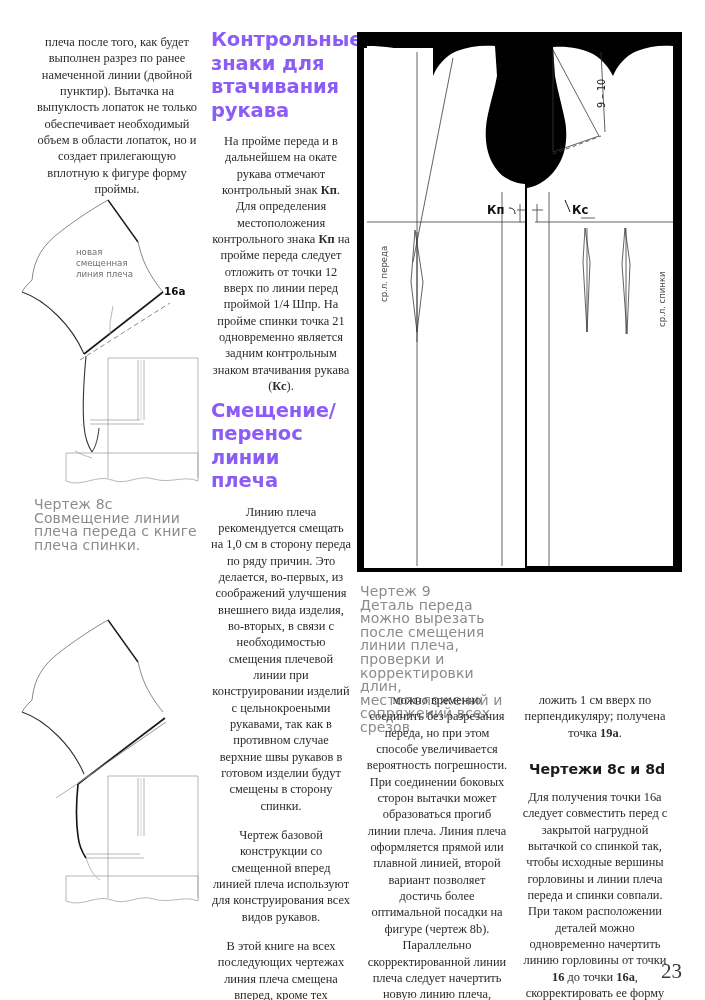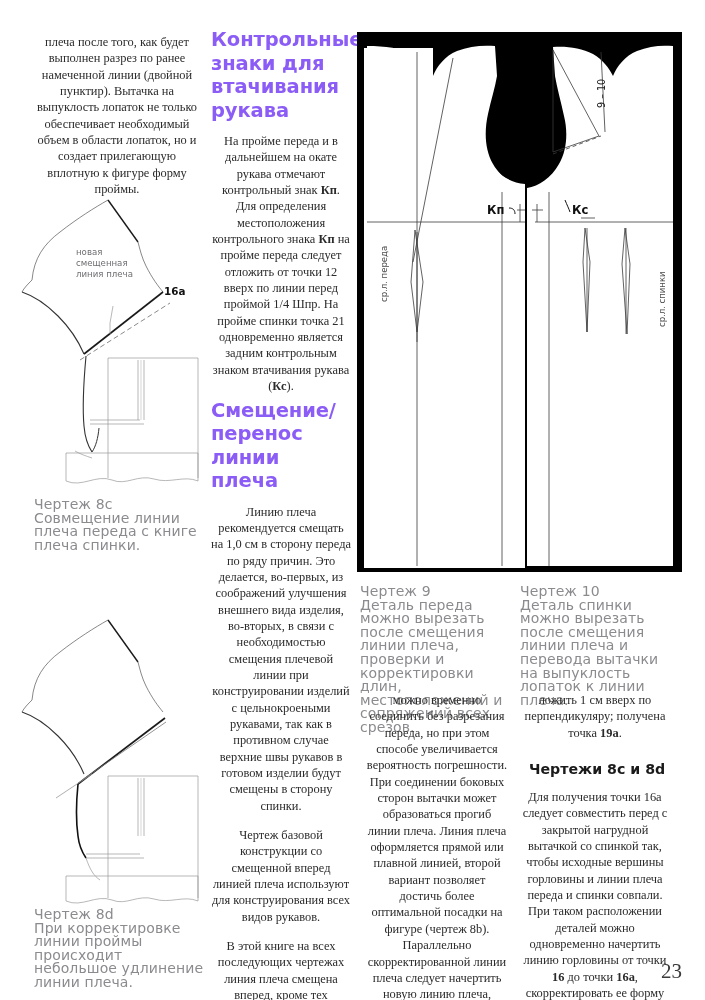--- a/index.html
+++ b/index.html
@@ -171,24 +171,20 @@
         <path d="M66,246 L120,246" stroke="#9a9a9a"></path>
         <path d="M46,268 L46,293" stroke="#9a9a9a"></path>
         <path d="M46,268 L178,268" stroke="#9a9a9a"></path>
         <path d="M178,268 L178,293" stroke="#9a9a9a"></path>
         <path d="M46,293 C62,300 76,286 92,292 C106,298 118,286 134,291 C150,296 164,287 178,293" stroke="#9a9a9a"></path>
         <path d="M66,250 C70,262 74,268 80,272" stroke="#9a9a9a"></path>
       </g>
     </svg>
   </div>
 
-  <div class="col caption" style="left:34px; top:908px; width:172px;">
-    <span class="ttl">Чертеж 8d</span>
-    <span>При корректировке линии проймы происходит небольшое удлинение линии плеча.</span>
-  </div>
 
   <div class="col" style="left:211px; top:28px; width:140px;">
     <h2 class="section-head">Контрольные знаки для втачивания рукава</h2>
     <div class="body-text">
       <p><span>На пройме переда и в дальнейшем на окате рукава отмечают контрольный знак </span><b>Кп</b><span>. Для определения местоположения контрольного знака </span><b>Кп</b><span> на пройме переда следует отложить от точки 12 вверх по линии перед проймой 1/4 Шпр. На пройме спинки точка 21 одновременно является задним контрольным знаком втачивания рукава (</span><b>Кс</b><span>).</span></p>
     </div>
     <h2 class="section-head" style="margin-top:4px;">Смещение/ перенос линии плеча</h2>
     <div class="body-text">
       <p>Линию плеча рекомендуется смещать на 1,0 см в сторону переда по ряду причин. Это делается, во-первых, из соображений улучшения внешнего вида изделия, во-вторых, в связи с необходимостью смещения плечевой линии при конструировании изделий с цельнокроеными рукавами, так как в противном случае верхние швы рукавов в готовом изделии будут смещены в сторону спинки.</p>
       <p>Чертеж базовой конструкции со смещенной вперед линией плеча используют для конструирования всех видов рукавов.</p>
@@ -290,24 +286,20 @@
         <text x="308" y="295" font-family="DejaVu Sans, Liberation Sans, sans-serif" font-size="8.5" fill="#4a4a4a" transform="rotate(-90 308 295)">ср.л. спинки</text>
       </g>
     </svg>
   </div>
 
   <div class="col caption" style="left:360px; top:585px; width:150px;">
     <span class="ttl">Чертеж 9</span>
     <span>Деталь переда можно вырезать после смещения линии плеча, проверки и корректировки длин, местоположений и сопряжений всех срезов.</span>
   </div>
 
-  <div class="col caption" style="left:520px; top:585px; width:150px;">
-    <span class="ttl">Чертеж 10</span>
-    <span>Деталь спинки можно вырезать после смещения линии плеча и перевода вытачки на выпуклость лопаток к линии плеча.</span>
-  </div>
 
   <div class="col body-text" style="left:366px; top:692px; width:142px;">
     <p><span>можно временно соединить без разрезания переда, но при этом способе увеличивается вероятность погрешности. При соединении боковых сторон вытачки может образоваться прогиб линии плеча. Линия плеча оформляется прямой или плавной линией, второй вариант позволяет достичь более оптимальной посадки на фигуре (чертеж 8b). Параллельно скорректированной линии плеча следует начертить новую линию плеча, смещенную на 1 см вниз, получены точки </span></p>
 
   </div>
 
   <div class="col" style="left:521px; top:692px; width:148px;">
     <div class="body-text">
       <p><span>ложить 1 см вверх по перпендикуляру; получена точка </span><b>19а</b><span>.</span></p>
     </div>

